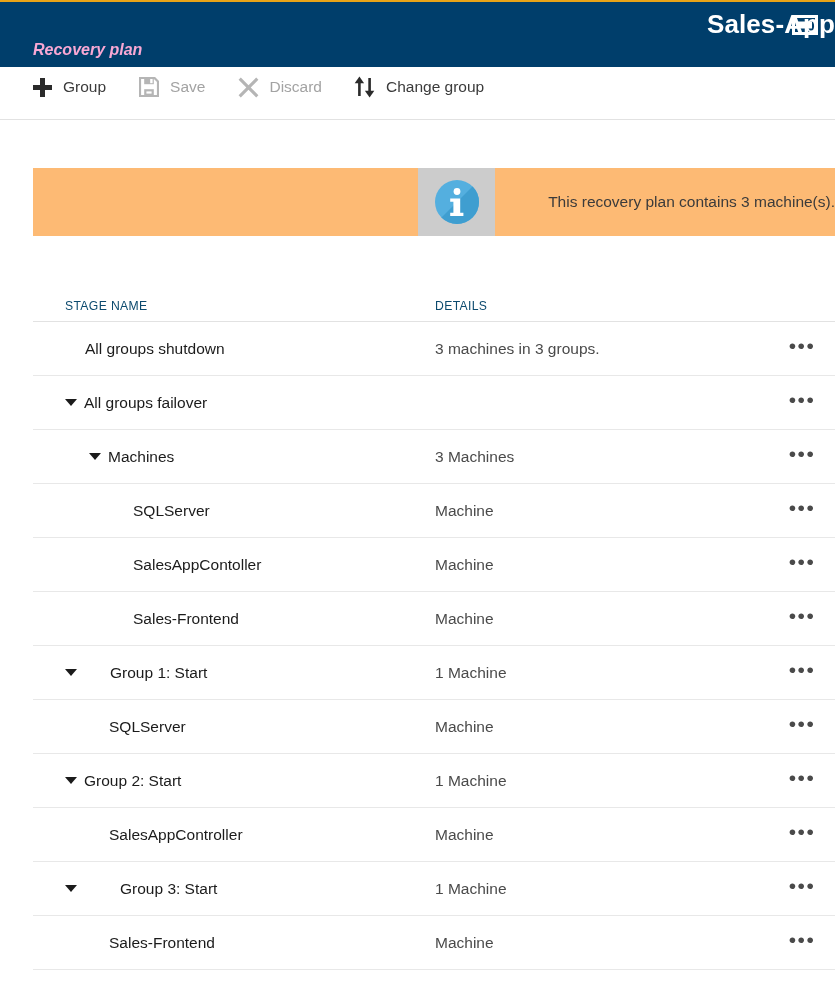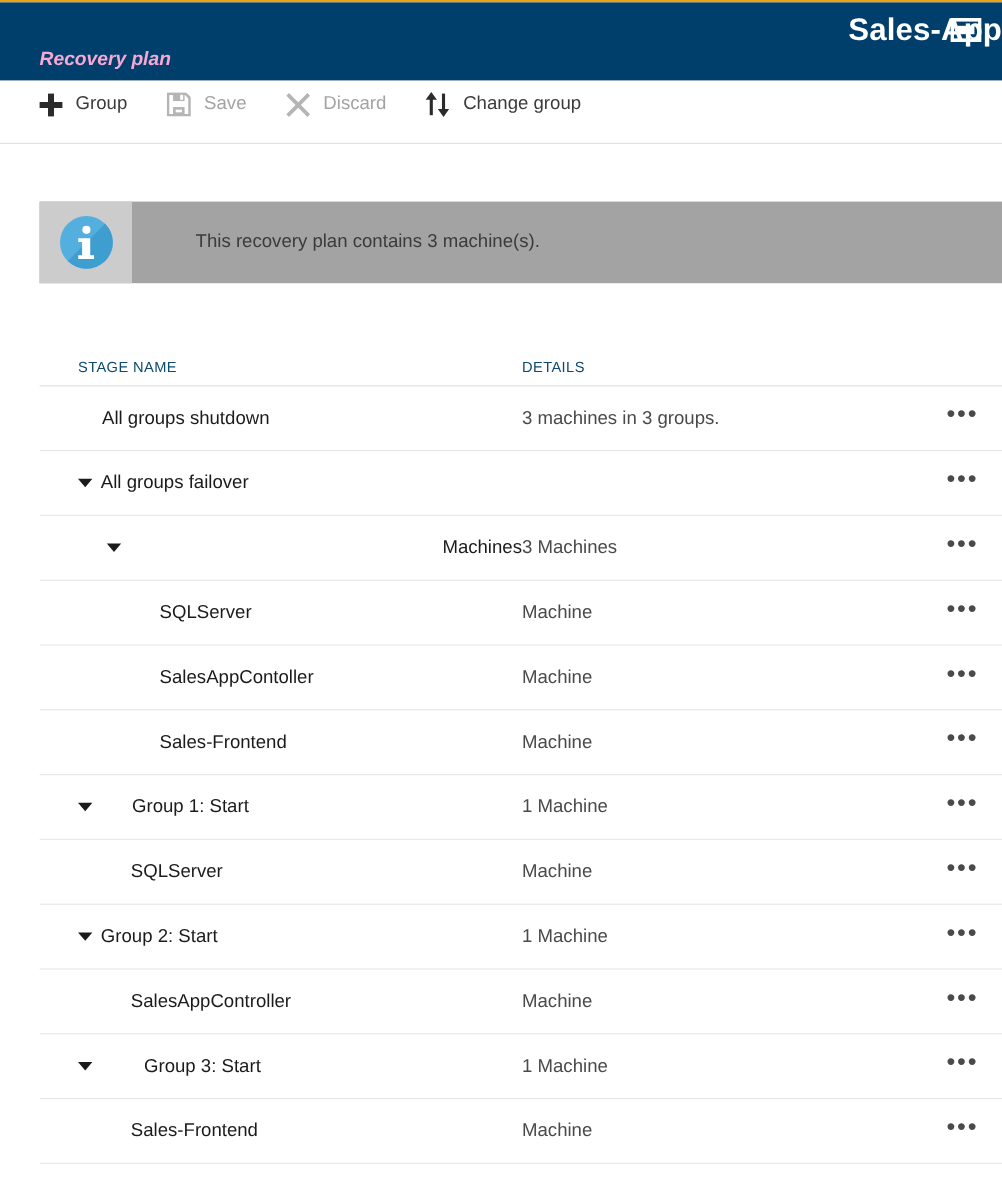--- a/index.html
+++ b/index.html
@@ -93,23 +93,24 @@
   }
   .tb-item.disabled .tb-label { color: #a3a3a3; }
 
   
   .info-wrap {
     padding-top: 48px;
   }
   .info-bar {
     margin-left: 33px;
     height: 68px;
-    background: #a3a3a3;
+    background: #fdba74;
     display: flex;
     align-items: stretch;
+    justify-content: flex-end;
   }
   .info-icon-box {
     width: 77px;
     background: #cccccc;
     display: flex;
     align-items: center;
     justify-content: center;
     flex: none;
   }
   .info-icon-box svg { display: block; }
@@ -302,21 +303,21 @@
         <div class="cell-stage" style="padding-left: 32px;">
           <span class="chevron"></span>
           <span>All groups failover</span>
         </div>
         <div class="cell-details"></div>
         <div class="cell-actions">
           <span class="ellipsis-btn">•••</span>
         </div>
       </div>
       <div class="t-row">
-        <div class="cell-stage" style="padding-left: 56px; justify-content: space-between;">
+        <div class="cell-stage" style="padding-left: 56px;">
           <span class="chevron"></span>
           <span>Machines</span>
         </div>
         <div class="cell-details">3 Machines</div>
         <div class="cell-actions">
           <span class="ellipsis-btn">•••</span>
         </div>
       </div>
       <div class="t-row">
         <div class="cell-stage" style="padding-left: 80px;">

